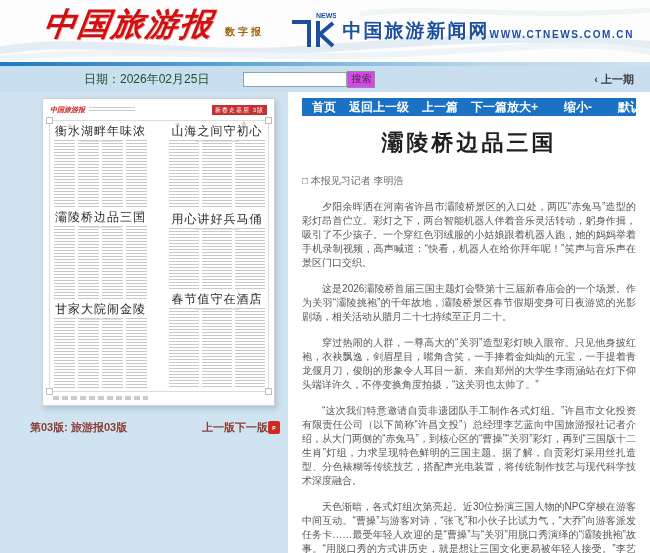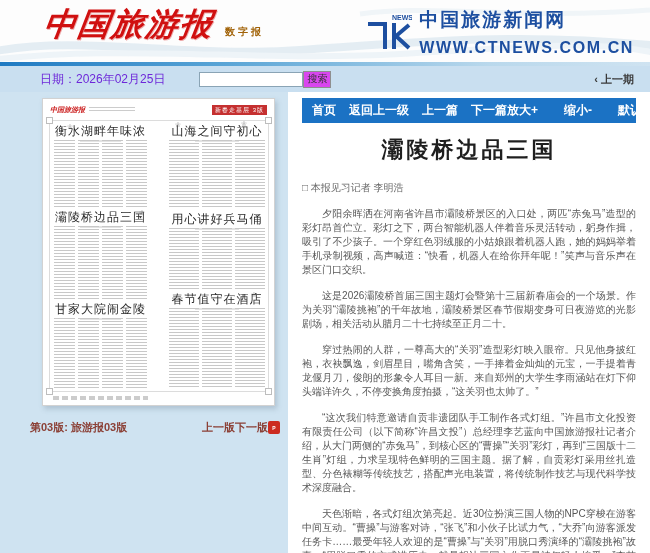--- a/index.html
+++ b/index.html
@@ -8,31 +8,31 @@
 
   
   .hdr { position:absolute; left:0; top:0; width:650px; height:62px; background:#fdfdfd; }
   .hdr-waves { position:absolute; left:0; top:0; }
   .brand { position:absolute; left:44px; top:8px; display:flex; align-items:flex-end; }
   .brand-main { font-family:"DejaVu Serif","Liberation Serif",serif; font-style:italic; font-weight:bold;
                 font-size:32px; color:#d01010; transform:skewX(-8deg); line-height:1; letter-spacing:2px;
                 text-shadow:1px 1px 0 rgba(208,16,16,.35); }
   .brand-sub { font-size:10px; font-weight:bold; color:#a16207; margin-left:11px; margin-bottom:1px; letter-spacing:3px; }
   .site { position:absolute; right:16px; top:10px; display:flex; align-items:center; gap:7px; }
-  .site-text { display:flex; flex-direction:column; }
+  .site-text { display:flex; flex-direction:row; }
   .site-name { font-size:19px; font-weight:bold; color:#1d4fa0; letter-spacing:2px; line-height:1.1; }
-  .site-url  { font-size:16px; font-weight:bold; color:#1d4fa0; letter-spacing:1.6px; margin-top:8px; }
+  .site-url  { font-size:10px; font-weight:bold; color:#1d4fa0; letter-spacing:1.6px; margin-top:8px; }
 
   .divider { position:absolute; top:62px; left:0; width:650px; height:4px;
              background:linear-gradient(90deg,#1f7ac2,#5aa5d6 35%,#b9d8ec 75%,#cfe3f1); }
 
   
   .datebar { position:absolute; top:66px; left:0; width:650px; height:26px; background:#c9dff0;
              display:flex; align-items:center; }
-  .date-label { margin-left:40px; font-size:12px; color:#6d28d9; white-space:nowrap; }
+  .date-label { margin-left:84px; font-size:12px; color:#14532d; white-space:nowrap; }
   .search-input { margin-left:34px; width:104px; height:15px; border:1px solid #8aa4b5; background:#fff; font-size:10px; padding:0 2px; }
   .search-btn { height:17px; font-size:10px; background:#d946ef; border:1px solid #8f8f8f; color:#333; padding:0 3px; cursor:pointer; }
   .prev-issue { margin-left:auto; margin-right:16px; font-size:11px; color:#3a3a3a; font-weight:bold; text-decoration:none; cursor:pointer; }
 
   
   .thumb { position:absolute; left:42px; top:98px; width:233px; height:308px; background:#fff;
            border:1px solid #d2d2d2; box-shadow:2px 3px 5px rgba(80,100,120,.25); cursor:pointer; }
   .t-mast { position:absolute; left:7px; top:4px; right:7px; height:13px; display:flex; align-items:center; }
   .t-logo { font-family:"DejaVu Serif","Liberation Serif",serif; font-style:italic; font-weight:bold;
             font-size:7px; color:#c22; white-space:nowrap; line-height:1; }
@@ -55,21 +55,21 @@
   .pagebar { position:absolute; left:30px; top:420px; width:250px; display:flex; align-items:center;
              font-size:11px; color:#8b4036; font-weight:bold; }
   .page-nav { margin-left:auto; display:flex; align-items:center; }
   .page-nav a { color:#8b4036; text-decoration:none; cursor:pointer; }
   .pdf-ic { width:12px; height:13px; background:#cc2b20; border-radius:2px; color:#fff; font-size:5px;
             font-weight:bold; display:flex; align-items:center; justify-content:center; cursor:pointer; }
 
   
   .article { position:absolute; left:288px; top:92px; right:0; bottom:0; background:#fff;
              padding:6px 14px 0 14px; }
-  .navbar { display:flex; align-items:center; background:#1b72c4; color:#fff; height:25px;
+  .navbar { display:flex; align-items:center; background:#1b72c4; color:#fff; height:18px;
             padding:0 10px; font-size:12px; font-weight:bold; }
   .nav-left { display:flex; gap:13px; }
   .nav-right { margin-left:auto; display:flex; gap:26px; }
   .nav-link { white-space:nowrap; cursor:pointer; }
   .title { margin:12px 0 0; text-align:center; font-size:22px; color:#1f1f1f; letter-spacing:3px; font-weight:bold; }
   .byline { margin-top:16px; font-size:10px; color:#696969; }
   .para { margin:12px 0 0; font-size:10px; color:#575757; line-height:14px; text-align:justify; text-indent:2em; }
 </style>
 </head>
 <body>

